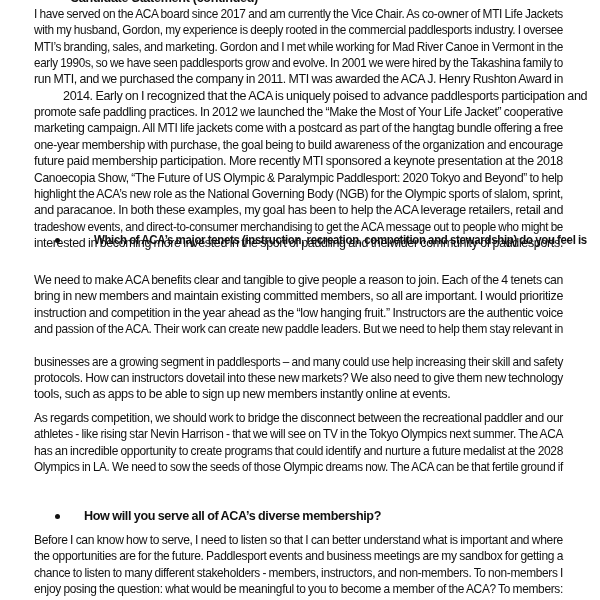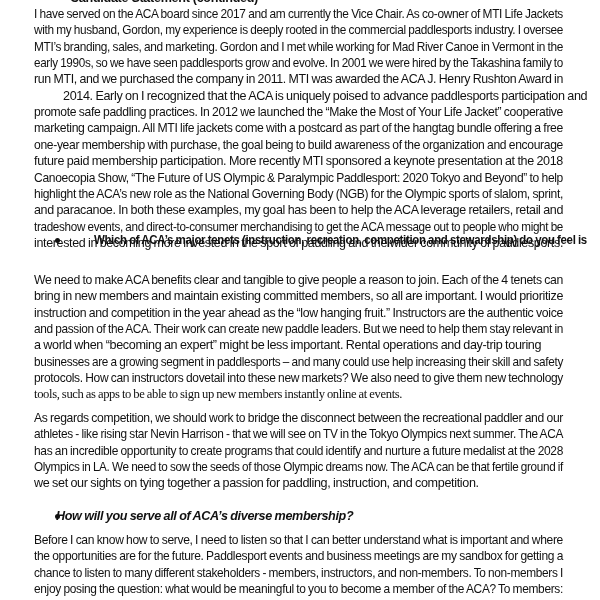--- a/index.html
+++ b/index.html
@@ -81,29 +81,27 @@
     <div class="line" style="top: 185.85px; left: 34px; transform: scaleX(0.9594);">highlight the ACA’s new role as the National Governing Body (NGB) for the Olympic sports of slalom, sprint,</div>
     <div class="line" style="top: 202.2px; left: 34px; transform: scaleX(0.9931);">and paracanoe.  In both these examples, my goal has been to help the ACA leverage retailers, retail and</div>
     <div class="line" style="top: 218.55px; left: 34px; transform: scaleX(0.928);">tradeshow events, and direct-to-consumer merchandising to get the ACA message out to people who might be</div>
     <div class="line" style="top: 234.9px; left: 34px; transform: scaleX(0.9913);">interested in becoming more invested in the sport of paddling and the wider community of paddlesports.</div>
     <div class="bullet-dot" style="top: 238px;"></div>
     <div class="bullet-line" style="top: 232px; left: 70px; transform: scaleX(0.9116);">Which of ACA’s major tenets (instruction, recreation, competition and stewardship) do you feel is</div>
     <div class="line" style="top: 272px; left: 34px; transform: scaleX(0.9722);">We need to make ACA benefits clear and tangible to give people a reason to join. Each of the 4 tenets can</div>
     <div class="line" style="top: 288.35px; left: 34px; transform: scaleX(0.9941);">bring in new members and maintain existing committed members, so all are important. I would prioritize</div>
     <div class="line" style="top: 304.7px; left: 34px; transform: scaleX(0.9762);">instruction and competition in the year ahead as the “low hanging fruit.” Instructors are the authentic voice</div>
     <div class="line" style="top: 321.05px; left: 34px; transform: scaleX(0.94);">and passion of the ACA. Their work can create new paddle leaders. But we need to help them stay relevant in</div>
-    <div class="line" style="top: 337.4px; left: 34px;">a world when “becoming an expert” might be less important. Rental operations and day-trip touring</div>
     <div class="line" style="top: 353.75px; left: 34px; transform: scaleX(0.9342);">businesses are a growing segment in paddlesports – and many could use help increasing their skill and safety</div>
     <div class="line" style="top: 370.1px; left: 34px; transform: scaleX(0.9539);">protocols. How can instructors dovetail into these new markets?   We also need to give them new technology</div>
-    <div class="line" style="top: 386.45px; left: 34px; font-family: Liberation Serif, serif;">tools, such as apps to be able to sign up new members instantly online at events.</div>
+    <div class="line" style="top: 386.45px; left: 34px;">tools, such as apps to be able to sign up new members instantly online at events.</div>
     <div class="line" style="top: 410px; left: 34px; transform: scaleX(0.9635);">As regards competition, we should work to bridge the disconnect between the recreational paddler and our</div>
     <div class="line" style="top: 426.35px; left: 34px; transform: scaleX(0.9412);">athletes - like rising star Nevin Harrison - that we will see on TV in the Tokyo Olympics next summer.  The ACA</div>
     <div class="line" style="top: 442.7px; left: 34px; transform: scaleX(0.9518);">has an incredible opportunity to create programs that could identify and nurture a future medalist at the 2028</div>
     <div class="line" style="top: 459.05px; left: 34px; transform: scaleX(0.9297);">Olympics in LA. We need to sow the seeds of those Olympic dreams now. The ACA can be that fertile ground if</div>
-    <div class="line" style="top: 475.4px; left: 34px;">we set our sights on tying together a passion for paddling, instruction, and competition.</div>
     <div class="bullet-dot" style="top: 514px;"></div>
-    <div class="bullet-line" style="top: 508px; left: 56px; font-style: italic;">How will you serve all of ACA’s diverse membership?</div>
+    <div class="bullet-line" style="top: 508px; left: 84px;">How will you serve all of ACA’s diverse membership?</div>
     <div class="line" style="top: 532px; left: 34px; transform: scaleX(0.9589);">Before I can know how to serve, I need to listen so that I can better understand what is important and where</div>
     <div class="line" style="top: 548.35px; left: 34px; transform: scaleX(0.954);">the opportunities are for the future. Paddlesport events and business meetings are my sandbox for getting a</div>
     <div class="line" style="top: 564.7px; left: 34px; transform: scaleX(0.9413);">chance to listen to many different stakeholders - members, instructors, and non-members. To non-members I</div>
     <div class="line" style="top: 581.05px; left: 34px; transform: scaleX(0.9477);">enjoy posing the question: what would be meaningful to you to become a member of the ACA? To members:</div>
     <div class="line" style="top: 597.4px; left: 34px; transform: scaleX(0.9489);">what leads you to rejoin each year? Or sadly, what led you to let your ACA membership lapse? What would it</div>
   </div>
 
 </body></html>

